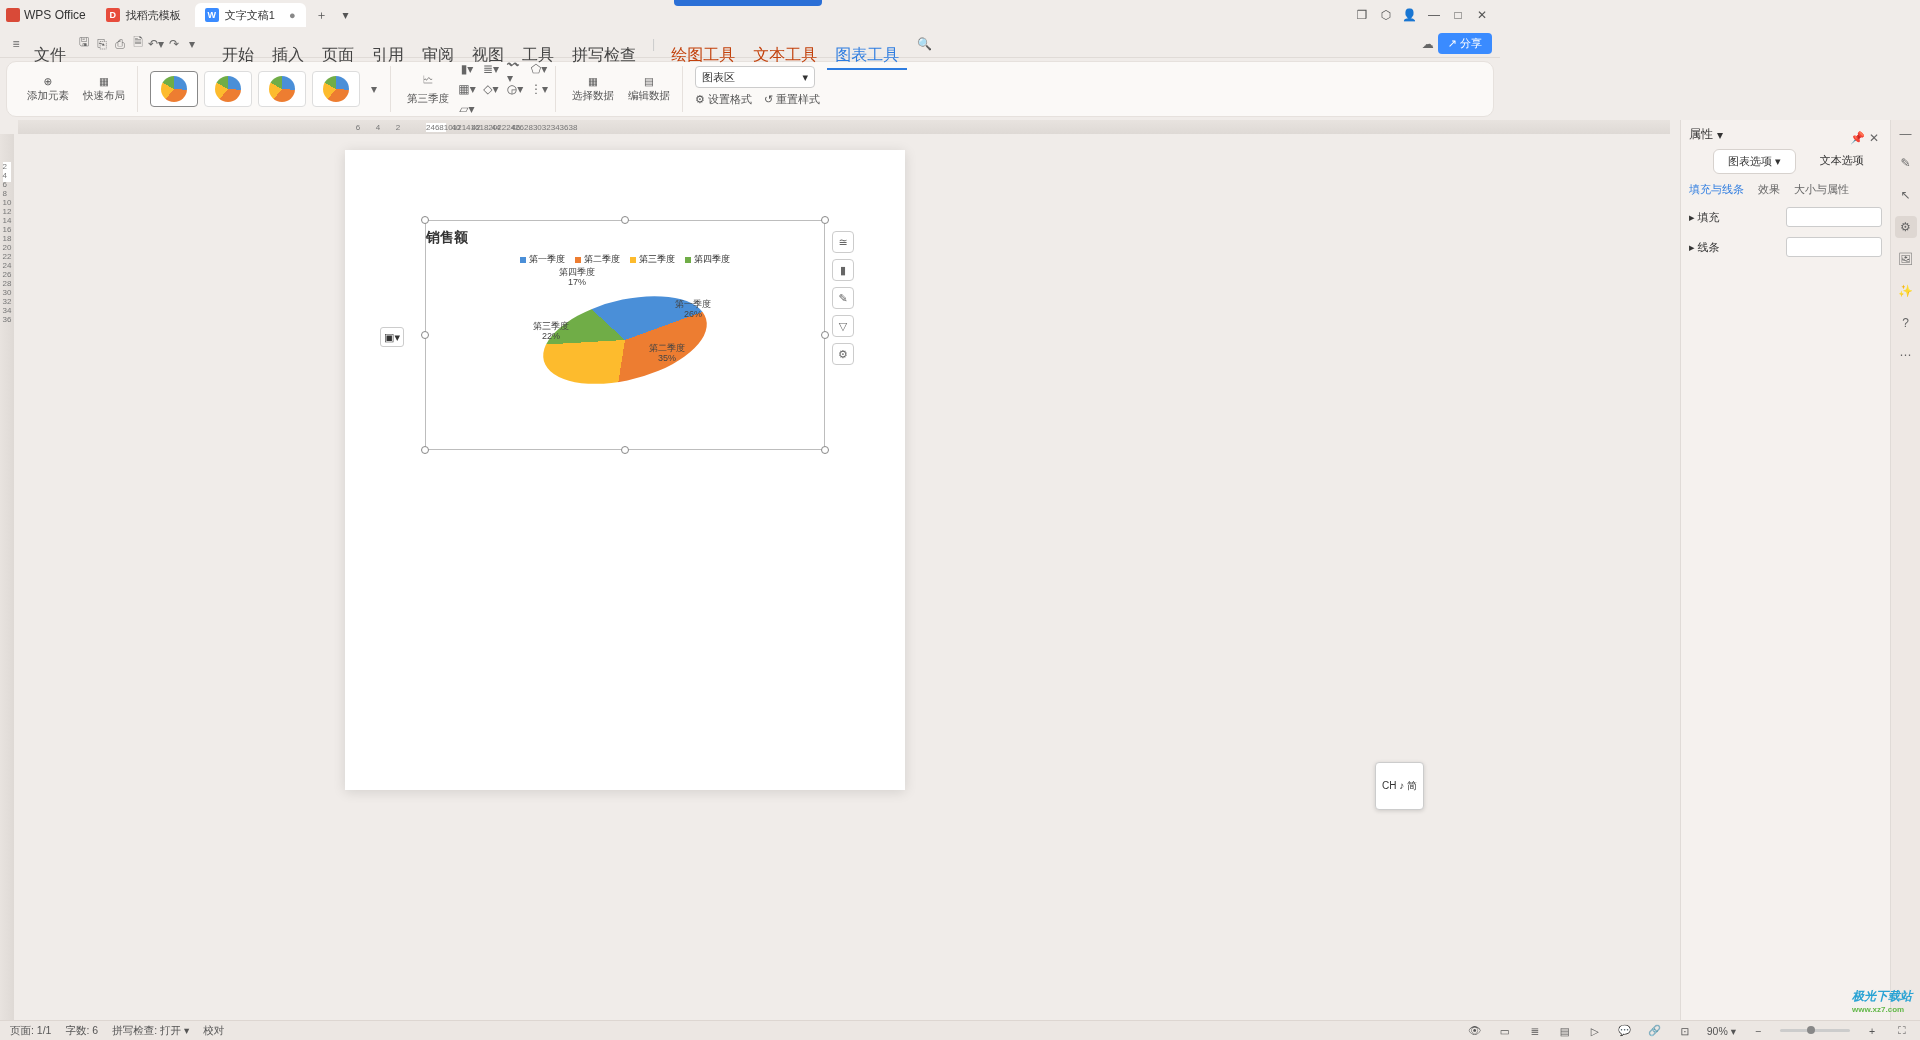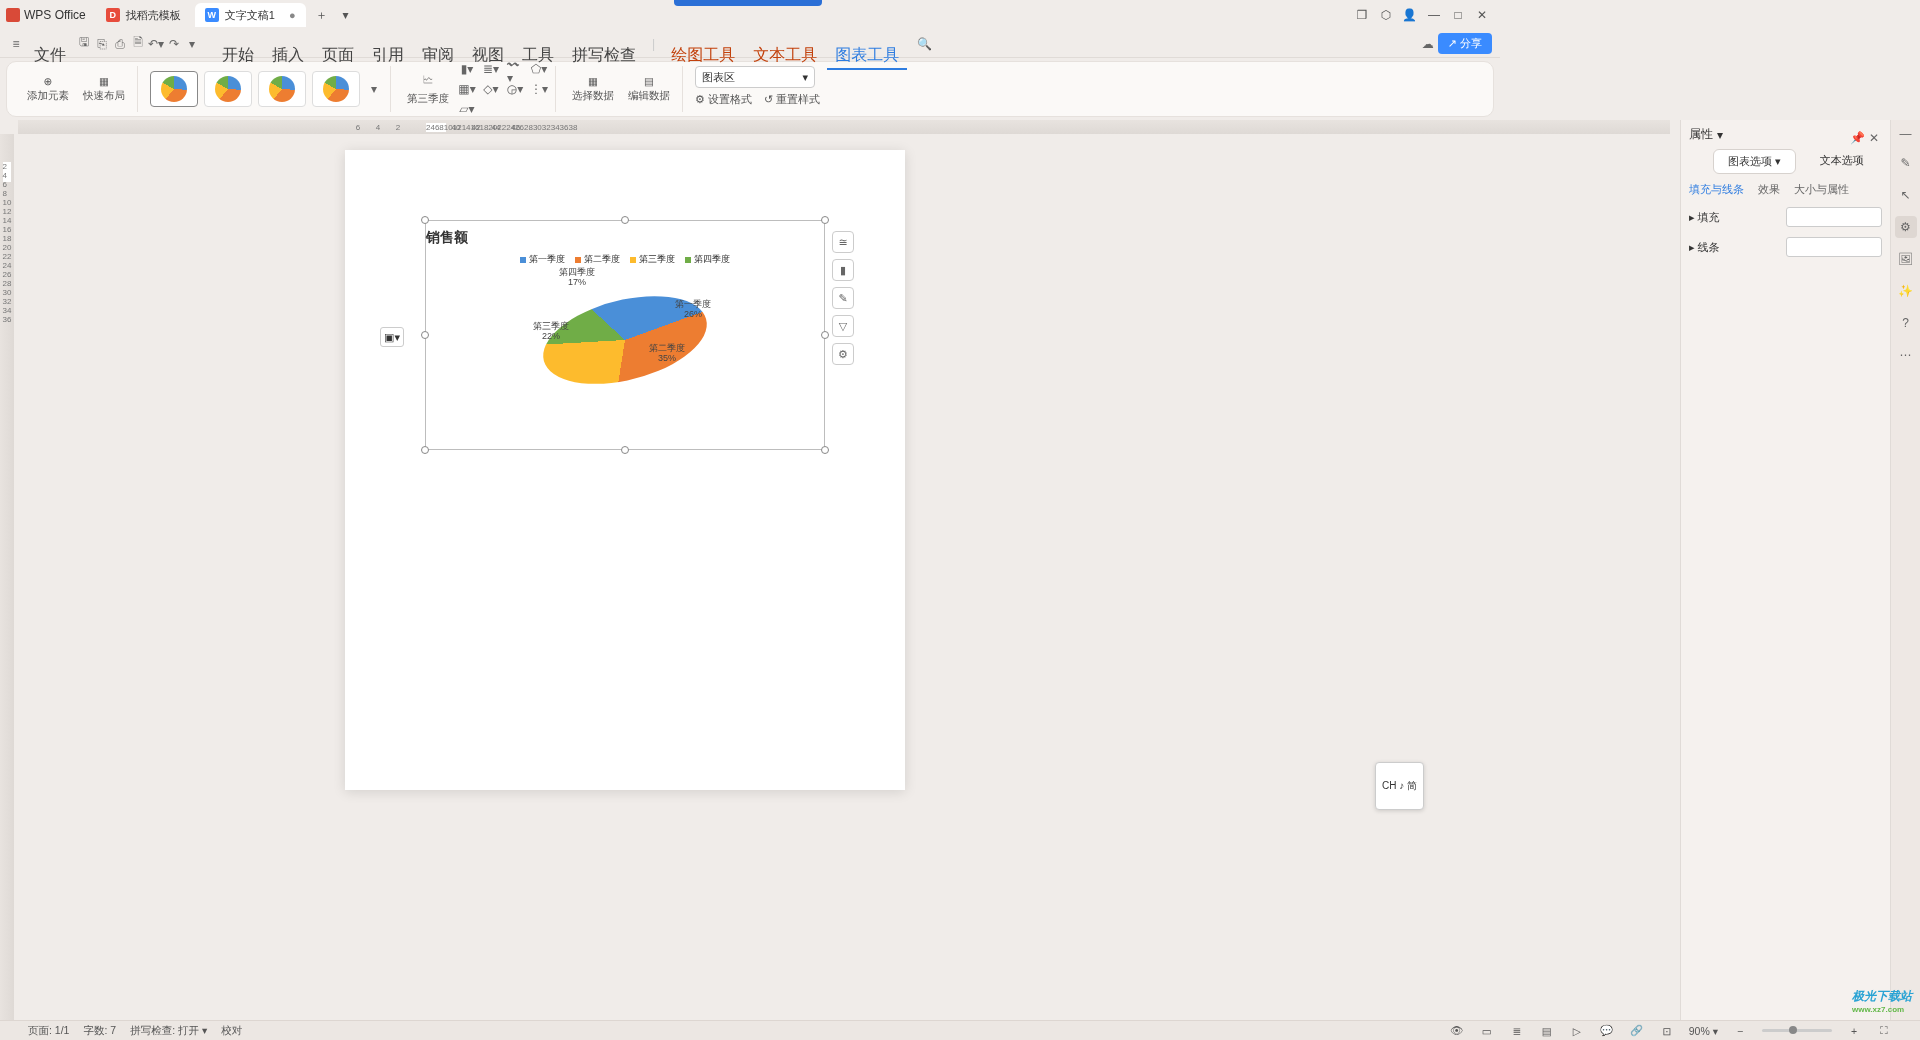--- a/index.html
+++ b/index.html
@@ -78,21 +78,21 @@
 .rp-row { display: flex; align-items: center; justify-content: space-between; margin-bottom: 10px; font-size: 11px; }
 .rp-select { width: 96px; height: 20px; border: 1px solid #ccc; border-radius: 3px; background: #fff; }
 .rp-iconcol { width: 30px; background: #eee8e4; border-left: 1px solid #e0dbd7; display: flex; flex-direction: column; align-items: center; padding-top: 6px; gap: 10px; }
 .rp-iconcol .ic { width: 22px; height: 22px; display: flex; align-items: center; justify-content: center; color: #666; border-radius:4px; }
 .rp-iconcol .ic.active { background: #ded7d2; }
 
 
 .ime-badge { position: absolute; right: 256px; bottom: 210px; background: #fff; border: 1px solid #ccc; border-radius: 4px; padding: 16px 6px; font-size: 10px; box-shadow: 0 1px 4px rgba(0,0,0,0.15); }
 
 
-.statusbar { position: absolute; bottom: 0; left: 0; right: 0; height: 20px; background: #ece7e3; border-top: 1px solid #ddd6d1; display: flex; align-items: center; padding: 0 28px; font-size: 10.5px; color: #555; gap: 14px; }
+.statusbar { position: absolute; bottom: 0; left: 0; right: 0; height: 20px; background: #ece7e3; border-top: 1px solid #ddd6d1; display: flex; align-items: center; padding: 0 10px; font-size: 10.5px; color: #555; gap: 14px; }
 .statusbar .spacer { flex: 1; }
 .statusbar .sb-icon { width: 16px; height: 16px; display: flex; align-items: center; justify-content: center; }
 
 .watermark { position: absolute; right: 8px; bottom: 26px; font-size: 12px; color: #2aa3d4; font-style: italic; font-weight: bold; }
 .watermark small { display:block; color:#64b84a; font-size:8px; font-style:normal; }
 
 .top-blue-bar { position:absolute; top:0; left:674px; width:148px; height:6px; background:#2b6fd6; border-radius:0 0 4px 4px; }
 </style>
 </head>
 <body>
@@ -364,21 +364,21 @@
     <div class="ic active">⚙</div>
     <div class="ic">🖼</div>
     <div class="ic">✨</div>
     <div class="ic">?</div>
     <div class="ic">⋯</div>
   </div>
 </div>
 
 <div class="statusbar">
   <span>页面: 1/1</span>
-  <span>字数: 7</span>
+  <span>字数: 6</span>
   <span><span>拼写检查: 打开</span> ▾</span>
   <span>校对</span>
   <div class="spacer"></div>
   <span class="sb-icon">👁</span>
   <span class="sb-icon">▭</span>
   <span class="sb-icon">≣</span>
   <span class="sb-icon">▤</span>
   <span class="sb-icon">▷</span>
   <span class="sb-icon">💬</span>
   <span class="sb-icon">🔗</span>

